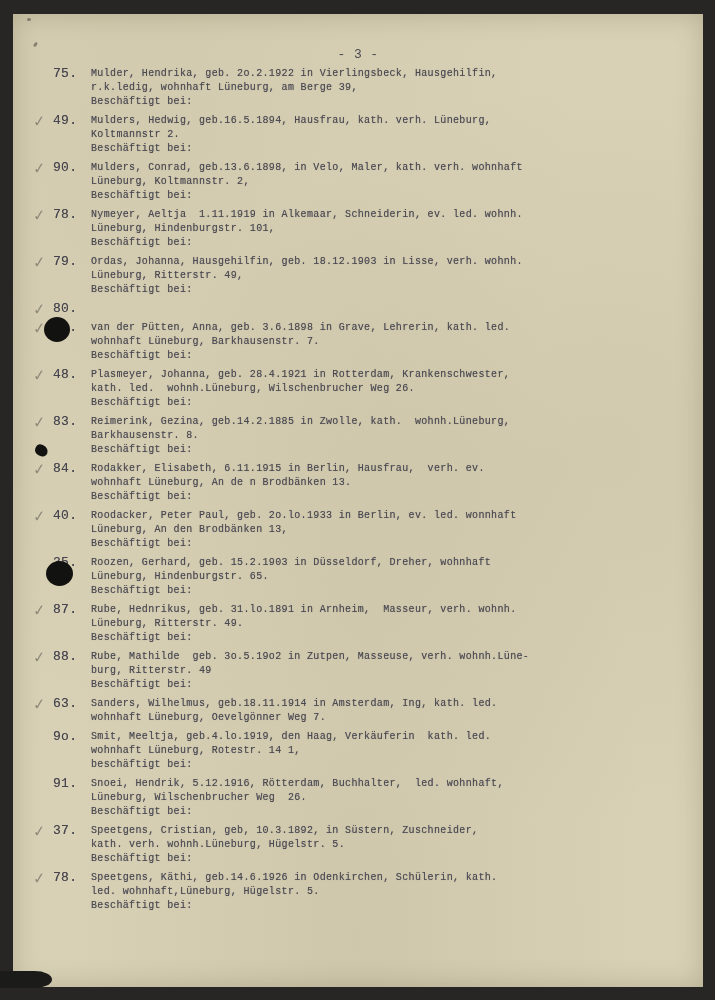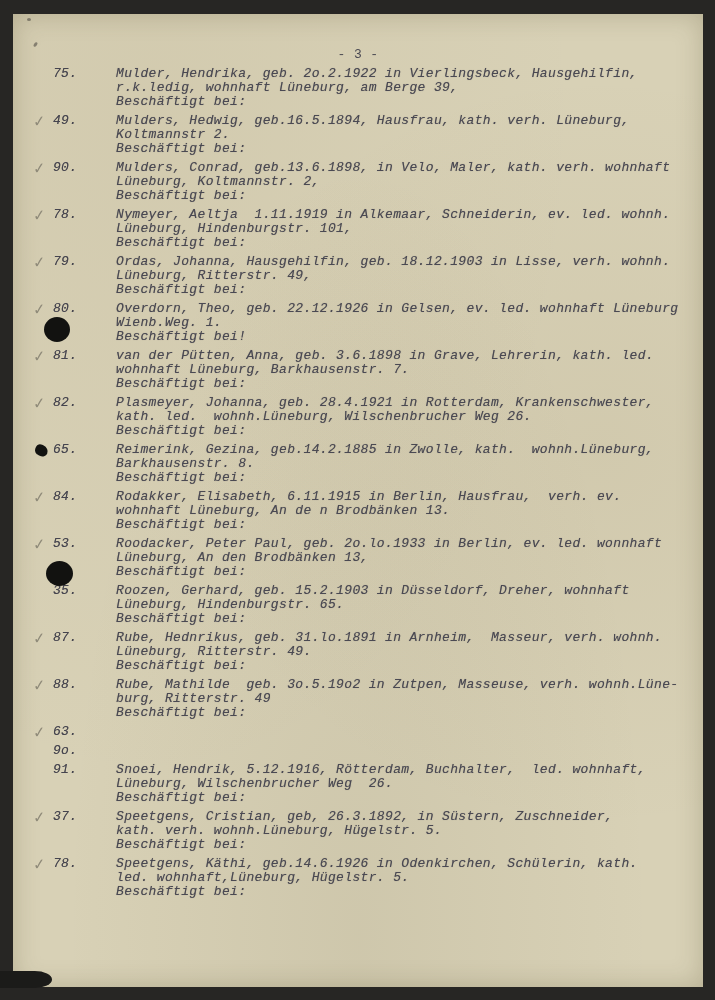--- a/index.html
+++ b/index.html
@@ -18,36 +18,35 @@
       #d8d1b6;
     box-shadow:inset 0 0 26px rgba(80,70,40,0.25);
   }
   .page-number{
     position:absolute;top:33px;left:0;right:0;text-align:center;
     font-size:13px;letter-spacing:0.4px;color:#4a4952;
   }
   .entries{
     position:absolute;top:53px;left:0;right:4px;
   }
-  .entry{display:flex;align-items:flex-start;margin-bottom:5px;font-style:italic;}
+  .entry{display:flex;align-items:flex-start;margin-bottom:5px;}
   .chk{
     width:20px;margin-left:20px;flex:0 0 20px;
     color:#8f8a79;font-size:15px;line-height:14px;
     transform:rotate(-6deg);font-family:"DejaVu Sans",sans-serif;
   }
   .num{
     width:38px;flex:0 0 38px;
     font-size:13px;letter-spacing:0.3px;color:#45444e;line-height:14px;
     text-shadow:0 0 0.6px rgba(62,60,72,0.55);
   }
   .txt{
     flex:1;white-space:pre-wrap;
-    font-size:13px;letter-spacing:0.35px;color:#4a4952;line-height:14px;
+    font-size:10px;letter-spacing:0.35px;color:#4a4952;line-height:14px;
     text-shadow:0 0 0.7px rgba(62,60,72,0.5);
-    margin-left:25px;
   }
   .hole-punch{position:absolute;background:#121210;border-radius:50%;}
   .punch-a{left:31px;top:303px;width:26px;height:25px;}
   .punch-b{left:22px;top:431px;width:13px;height:11px;transform:rotate(25deg);border-radius:40% 60% 50% 50%;}
   .punch-c{left:33px;top:547px;width:27px;height:25px;}
   .corner-blob{
     position:absolute;left:-13px;top:957px;width:52px;height:17px;
     background:#1b1b19;border-radius:0 60% 60% 0/0 90% 90% 0;
   }
   .speck{position:absolute;background:rgba(70,66,60,0.55);border-radius:50%;}
@@ -97,60 +96,57 @@
     <span class="chk" style="visibility: visible;">✓</span>
     <span class="num">79.</span>
     <span class="txt">Ordas, Johanna, Hausgehilfin, geb. 18.12.1903 in Lisse, verh. wohnh.
 Lüneburg, Ritterstr. 49,
 Beschäftigt bei:</span>
   </div>
 
   <div class="entry">
     <span class="chk" style="visibility: visible;">✓</span>
     <span class="num">80.</span>
-    <span class="txt">Overdorn, Theo, geb. 22.12.1926 in Gelsen, ev. led. wohnhaft Lüneburg
-Wienb.Weg. 1.
-Beschäftigt bei!</span>
   </div>
 
   <div class="entry">
     <span class="chk" style="visibility: visible;">✓</span>
     <span class="num">81.</span>
     <span class="txt">van der Pütten, Anna, geb. 3.6.1898 in Grave, Lehrerin, kath. led.
 wohnhaft Lüneburg, Barkhausenstr. 7.
 Beschäftigt bei:</span>
   </div>
 
   <div class="entry">
     <span class="chk" style="visibility: visible;">✓</span>
-    <span class="num">82.</span>
+    <span class="num">48.</span>
     <span class="txt">Plasmeyer, Johanna, geb. 28.4.1921 in Rotterdam, Krankenschwester,
 kath. led.  wohnh.Lüneburg, Wilschenbrucher Weg 26.
 Beschäftigt bei:</span>
   </div>
 
   <div class="entry">
     <span class="chk" style="visibility: visible;">✓</span>
-    <span class="num">65.</span>
+    <span class="num">83.</span>
     <span class="txt">Reimerink, Gezina, geb.14.2.1885 in Zwolle, kath.  wohnh.Lüneburg,
 Barkhausenstr. 8.
 Beschäftigt bei:</span>
   </div>
 
   <div class="entry">
     <span class="chk" style="visibility: visible;">✓</span>
     <span class="num">84.</span>
     <span class="txt">Rodakker, Elisabeth, 6.11.1915 in Berlin, Hausfrau,  verh. ev.
 wohnhaft Lüneburg, An de n Brodbänken 13.
 Beschäftigt bei:</span>
   </div>
 
   <div class="entry">
     <span class="chk" style="visibility: visible;">✓</span>
-    <span class="num">53.</span>
+    <span class="num">40.</span>
     <span class="txt">Roodacker, Peter Paul, geb. 2o.lo.1933 in Berlin, ev. led. wonnhaft
 Lüneburg, An den Brodbänken 13,
 Beschäftigt bei:</span>
   </div>
 
   <div class="entry">
     <span class="chk" style="visibility: hidden;">✓</span>
     <span class="num">35.</span>
     <span class="txt">Roozen, Gerhard, geb. 15.2.1903 in Düsseldorf, Dreher, wohnhaft
 Lüneburg, Hindenburgstr. 65.
@@ -169,39 +165,44 @@
     <span class="chk" style="visibility: visible;">✓</span>
     <span class="num">88.</span>
     <span class="txt">Rube, Mathilde  geb. 3o.5.19o2 in Zutpen, Masseuse, verh. wohnh.Lüne-
 burg, Ritterstr. 49
 Beschäftigt bei:</span>
   </div>
 
   <div class="entry">
     <span class="chk" style="visibility: visible;">✓</span>
     <span class="num">63.</span>
+    <span class="txt">Sanders, Wilhelmus, geb.18.11.1914 in Amsterdam, Ing, kath. led.
+wohnhaft Lüneburg, Oevelgönner Weg 7.</span>
   </div>
 
   <div class="entry">
     <span class="chk" style="visibility: hidden;">✓</span>
     <span class="num">9o.</span>
+    <span class="txt">Smit, Meeltja, geb.4.lo.1919, den Haag, Verkäuferin  kath. led.
+wohnhaft Lüneburg, Rotestr. 14 1,
+beschäftigt bei:</span>
   </div>
 
   <div class="entry">
     <span class="chk" style="visibility: hidden;">✓</span>
     <span class="num">91.</span>
     <span class="txt">Snoei, Hendrik, 5.12.1916, Rötterdam, Buchhalter,  led. wohnhaft,
 Lüneburg, Wilschenbrucher Weg  26.
 Beschäftigt bei:</span>
   </div>
 
   <div class="entry">
     <span class="chk" style="visibility: visible;">✓</span>
     <span class="num">37.</span>
-    <span class="txt">Speetgens, Cristian, geb, 26.3.1892, in Süstern, Zuschneider,
+    <span class="txt">Speetgens, Cristian, geb, 10.3.1892, in Süstern, Zuschneider,
 kath. verh. wohnh.Lüneburg, Hügelstr. 5.
 Beschäftigt bei:</span>
   </div>
 
   <div class="entry">
     <span class="chk" style="visibility: visible;">✓</span>
     <span class="num">78.</span>
     <span class="txt">Speetgens, Käthi, geb.14.6.1926 in Odenkirchen, Schülerin, kath.
 led. wohnhaft,Lüneburg, Hügelstr. 5.
 Beschäftigt bei:</span>

